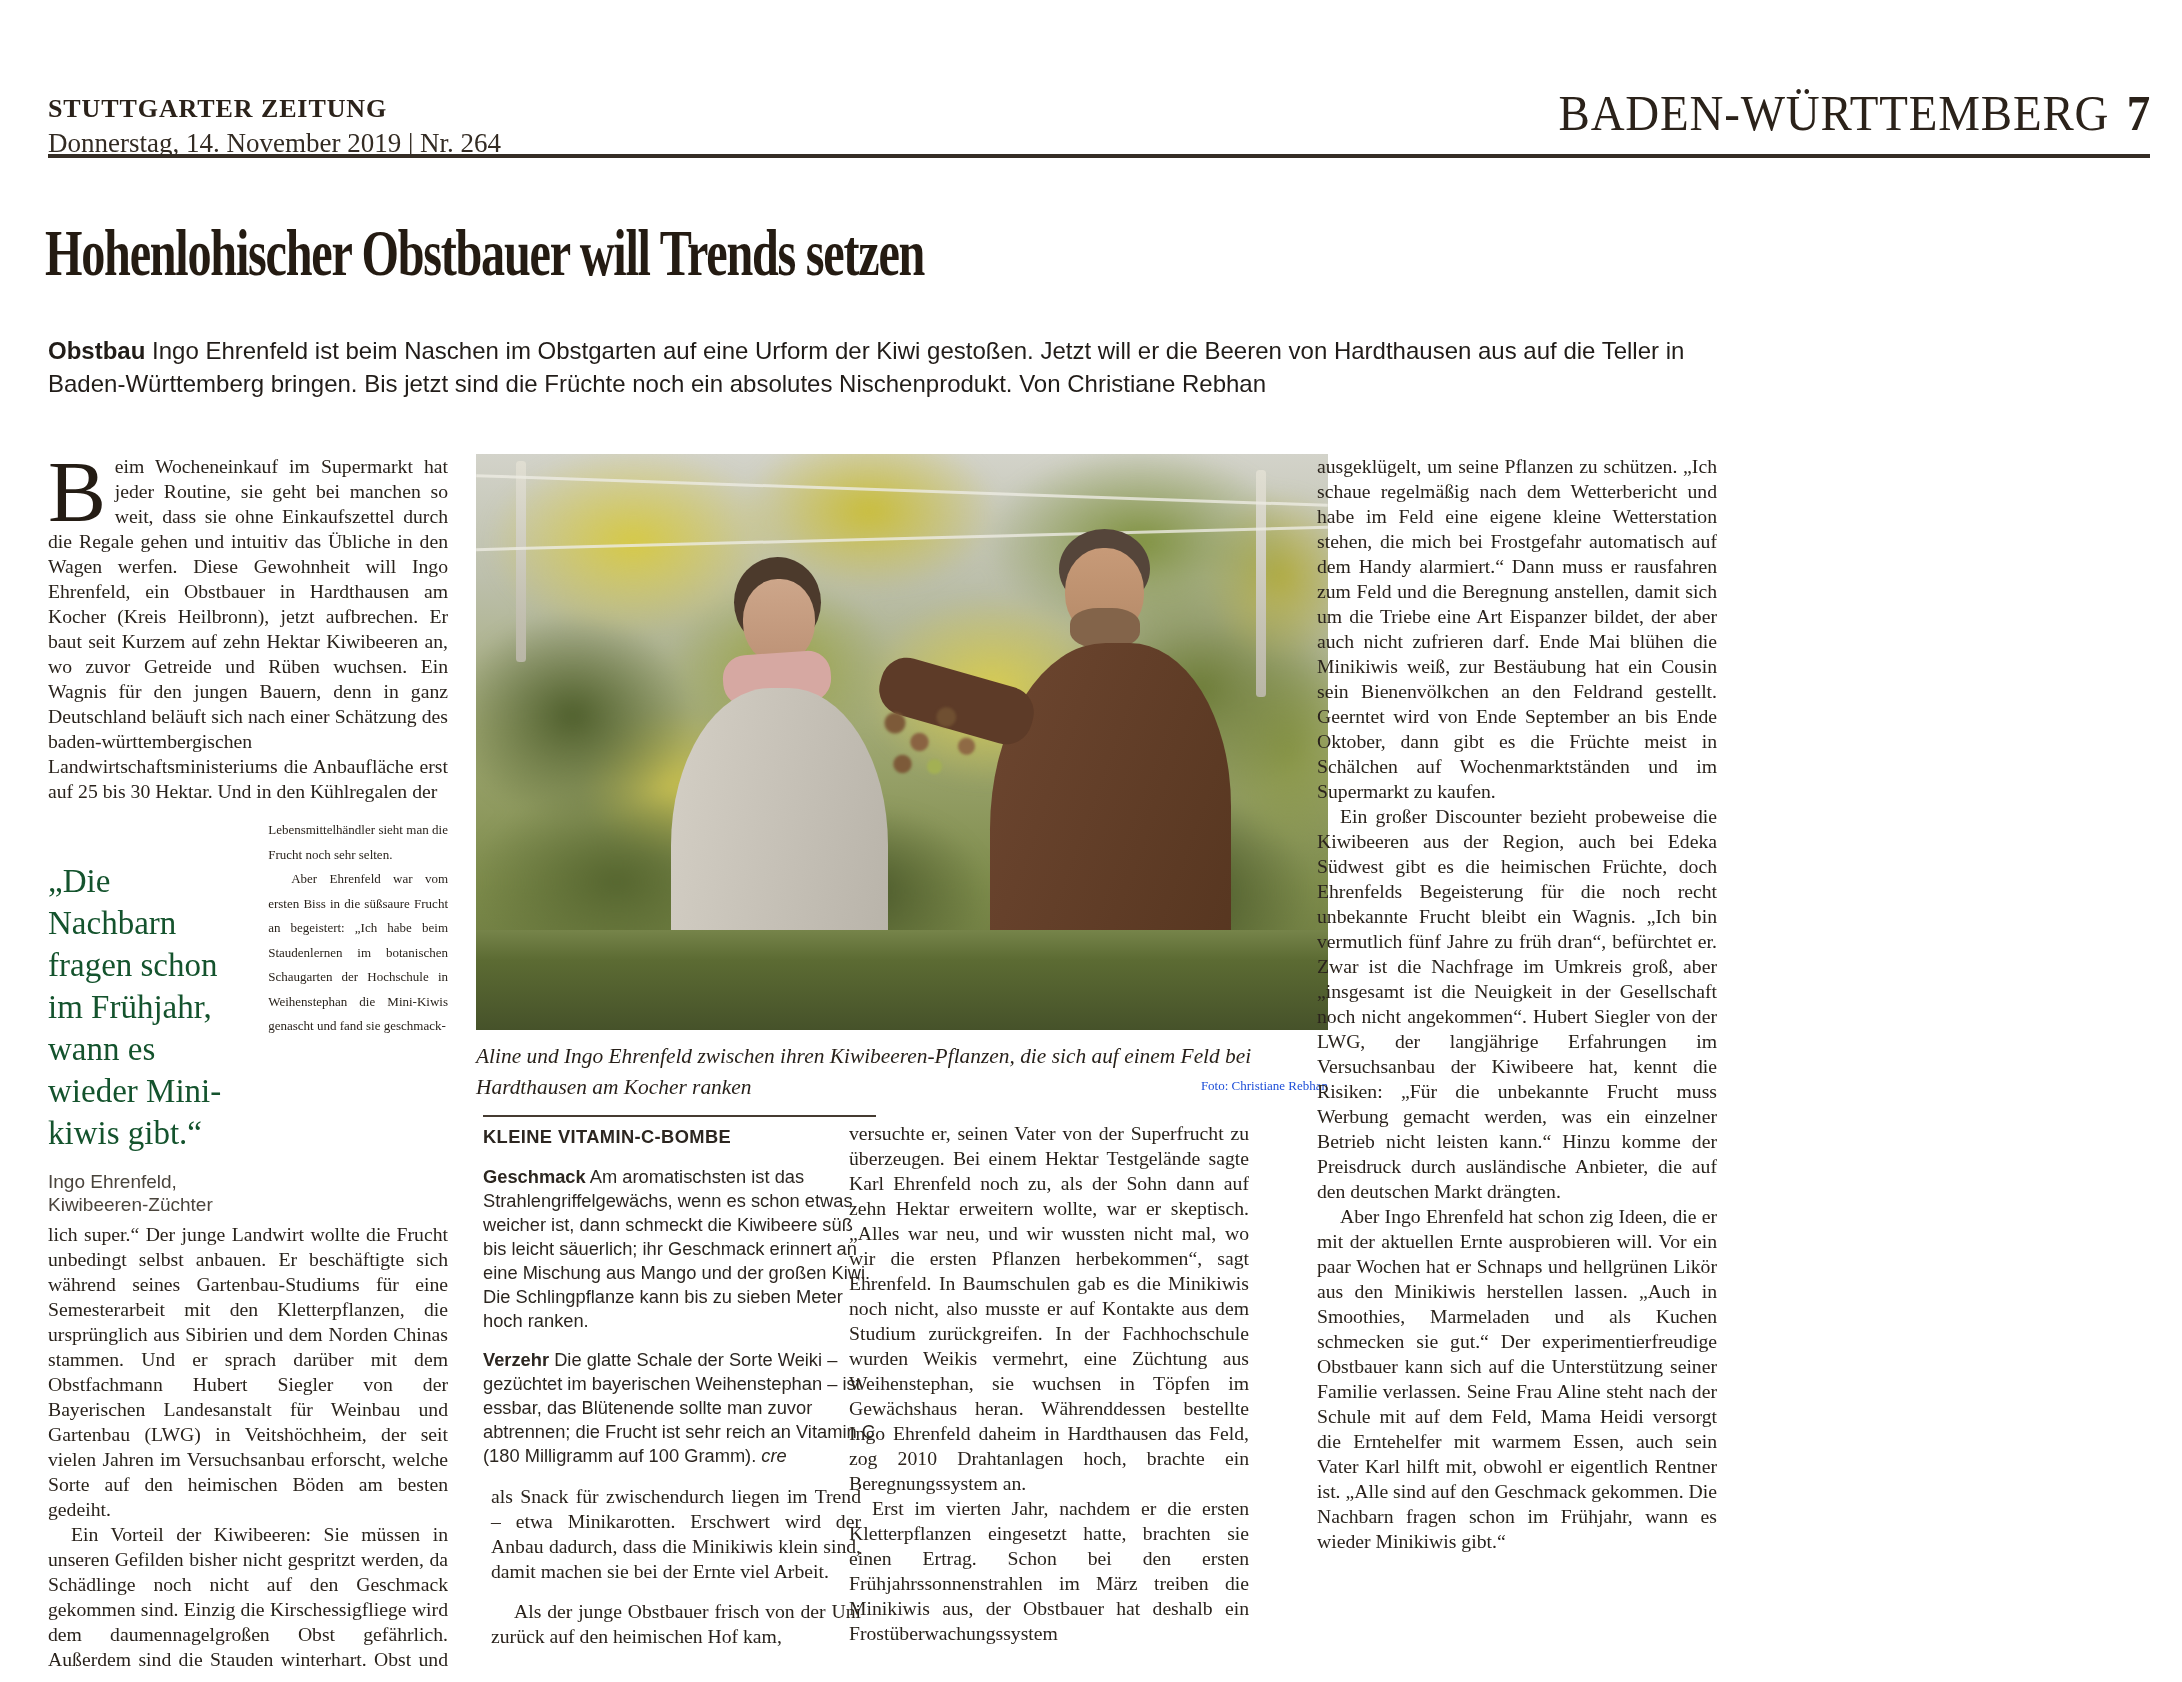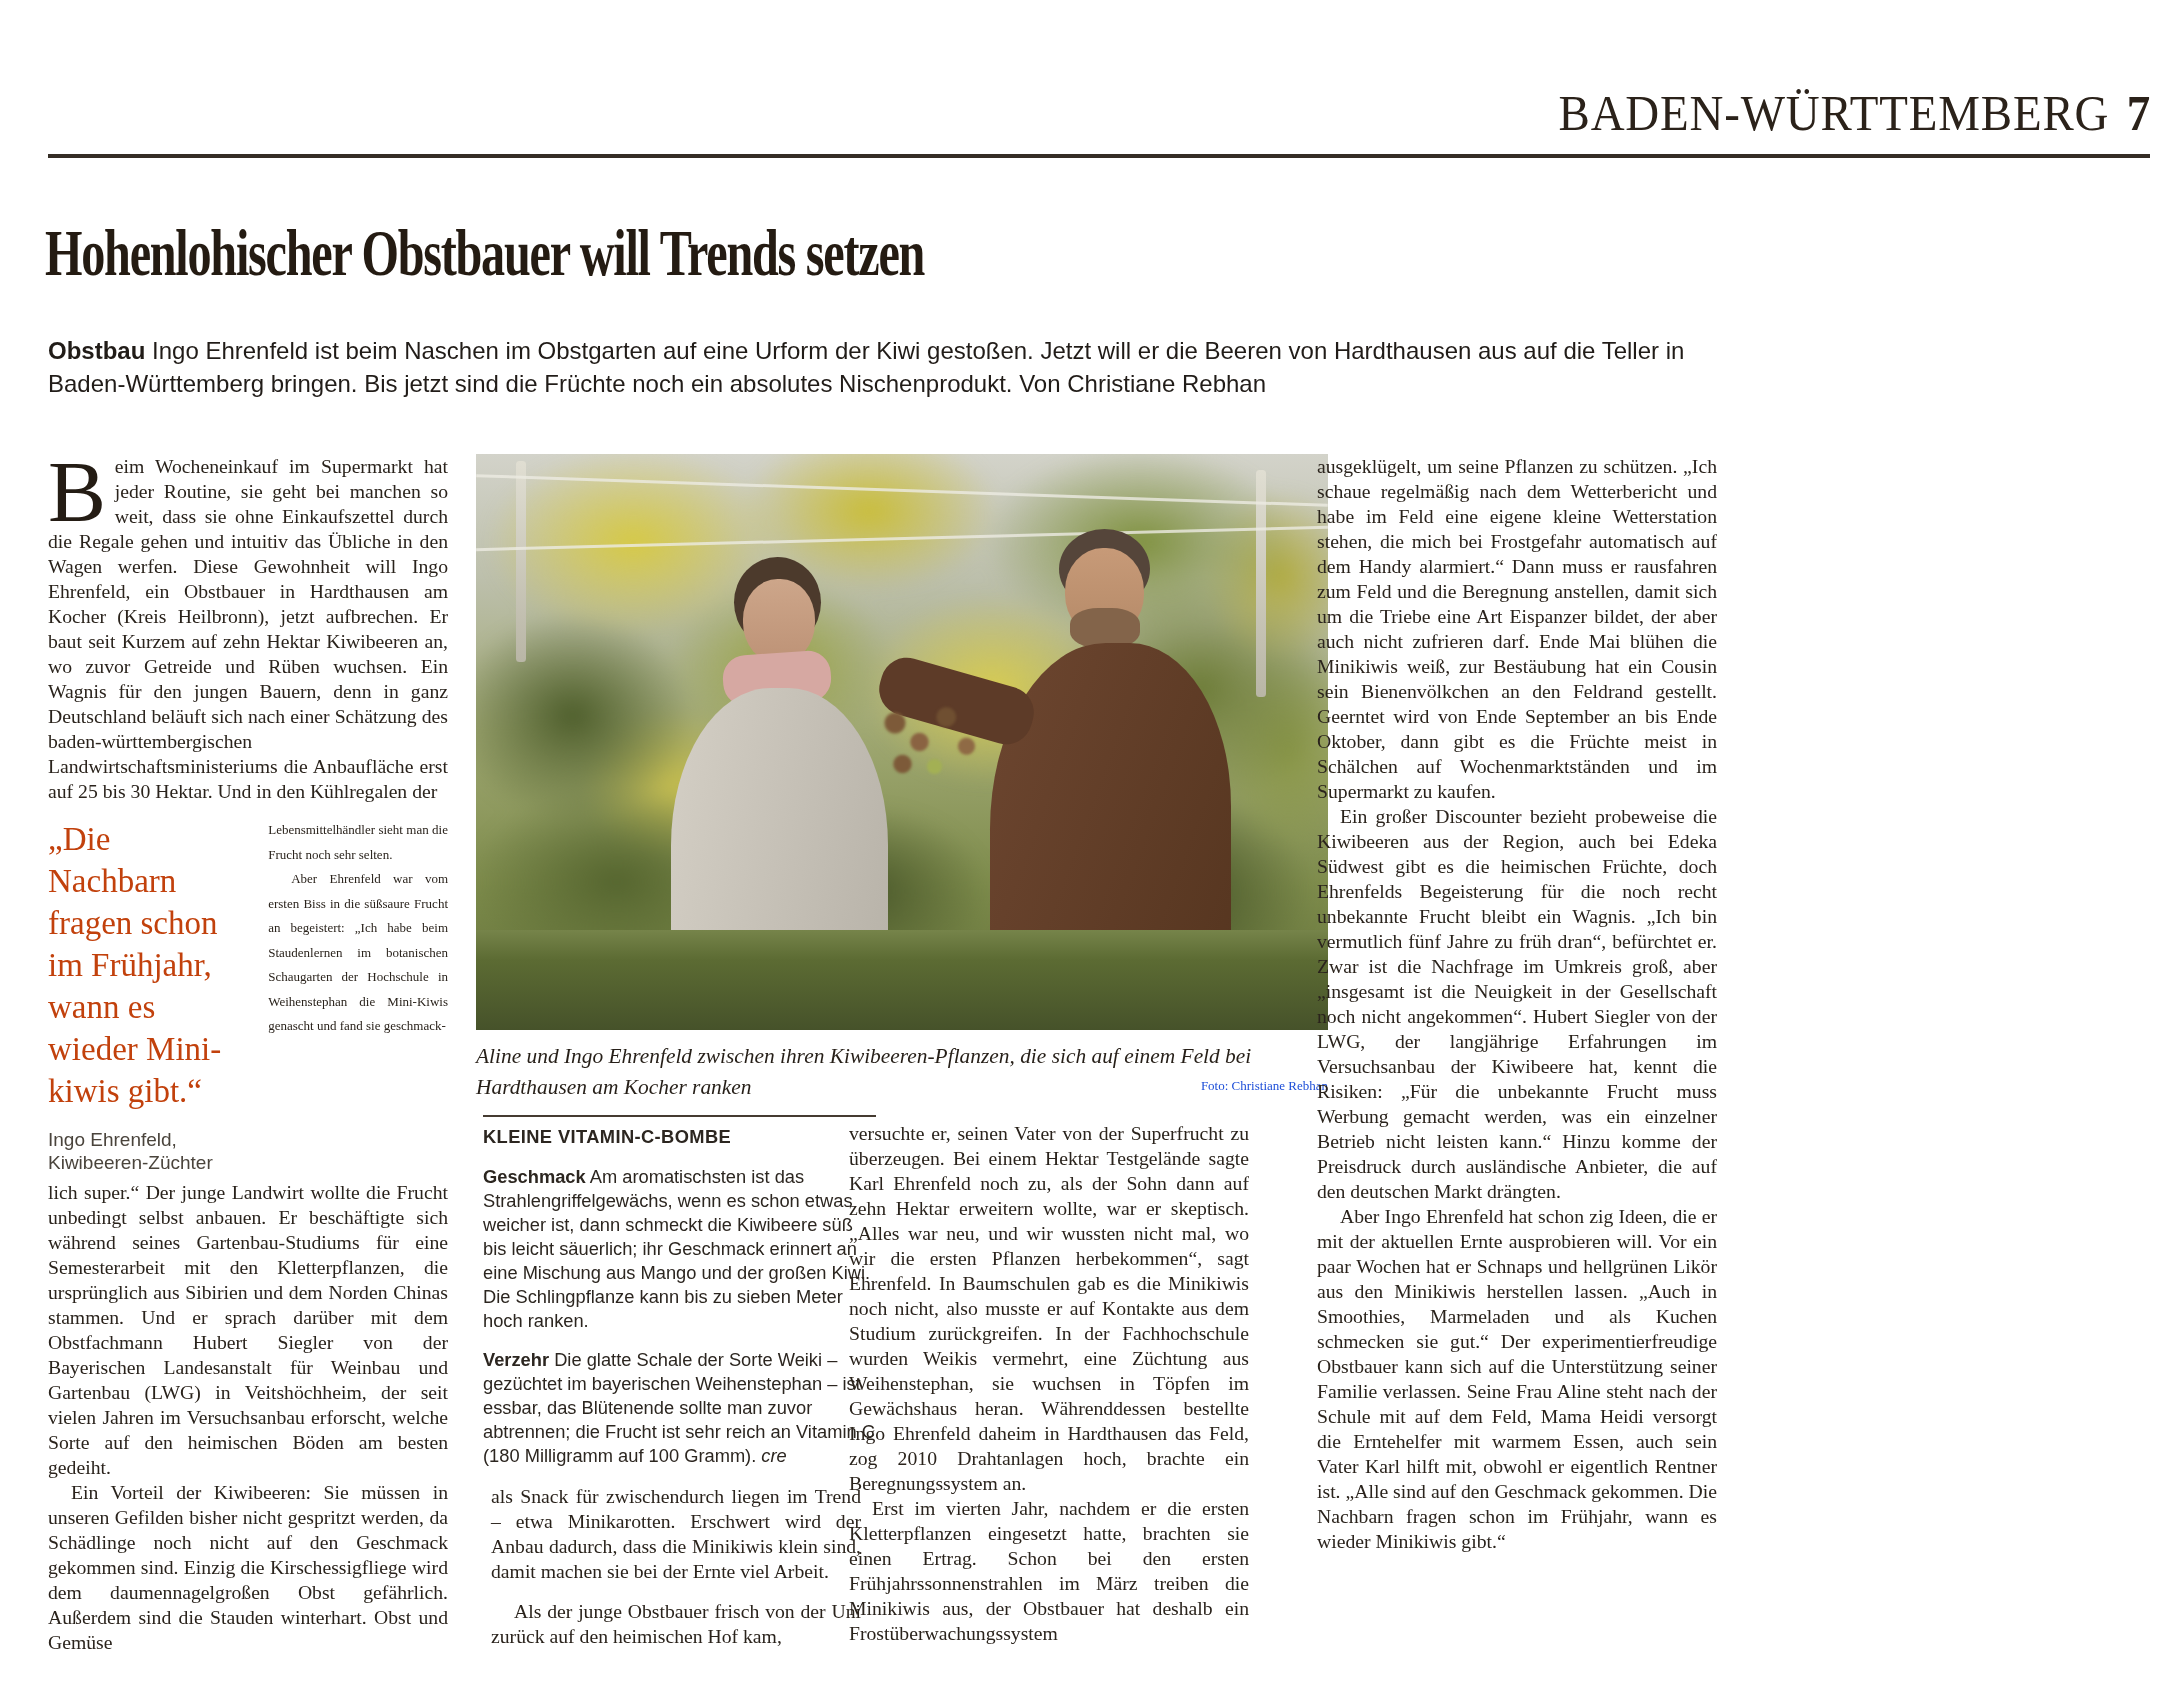--- a/index.html
+++ b/index.html
@@ -21,21 +21,21 @@
   .kicker b{font-weight:bold;}
   .kicker .byline{}
   
   .col{position:absolute;width:400px;overflow:hidden;font-size:19.7px;line-height:25px;
        text-align:justify;hyphens:auto;}
   .col p{margin:0;}
   .col .indent{text-indent:23px;}
   .dropcap{float:left;font-size:87px;line-height:72px;height:73px;padding:1.7px 8.7px 0 0;color:#241c14;}
   .quote-row{display:flex;gap:12.2px;margin-top:14px;margin-bottom:5.2px;}
   .pullquote{flex:0 0 208px;}
-  .pq-text{font-size:33px;line-height:42px;color:#c2410c;white-space:pre-line;text-align:left;}
+  .pq-text{font-size:33px;line-height:42px;color:#14532d;white-space:pre-line;text-align:left;margin-top:42px;}
   .pq-attr{margin-top:15.7px;font-family:"Liberation Sans",sans-serif;font-size:19px;line-height:23.6px;
         color:#4a443c;text-align:left;}
   .beside{flex:1;font-size:13px;line-height:24.5px;}
   .beside p{margin:0;}
   
   .photo{position:absolute;left:476px;top:454px;width:852px;height:576px;overflow:hidden;background:#9aa36d;}
   .ph-sky{position:absolute;inset:0;background:linear-gradient(180deg,#d3d3ca 0%,#bcbfab 22%,#a0a873 48%,#7e8c4c 75%,#5d6c35 100%);}
   .ph-foliage{position:absolute;inset:-26px;filter:blur(7.9px);background-image:
      radial-gradient(closest-side,#d6c945,rgba(214,201,69,0)) ,
      radial-gradient(closest-side,#c9bd3a,rgba(201,189,58,0)),
@@ -84,20 +84,24 @@
   .infobox .sig{font-style:italic;}
   .col2tail{font-size:19.7px;line-height:25px;text-align:justify;hyphens:auto;}
   .col2tail p{margin:15px;}
   .col2tail .indent{text-indent:23px;}
 </style>
 </head>
 <body>
 
 <div class="page">
 
+  <div class="masthead-left">
+    <div class="paper-name">STUTTGARTER ZEITUNG</div>
+    <div class="date-line">Donnerstag, 14. November 2019 | Nr. 264</div>
+  </div>
   <div class="masthead-right"><span>BADEN-WÜRTTEMBERG</span><span class="pagenum">7</span></div>
   <div class="head-rule"></div>
 
   <div class="headline">Hohenlohischer Obstbauer will Trends setzen</div>
   <div class="kicker"><b>Obstbau</b><span> Ingo Ehrenfeld ist beim Naschen im Obstgarten auf eine Urform der Kiwi gestoßen. Jetzt will er die Beeren von Hardthausen aus auf die Teller in Baden-Württemberg bringen. Bis jetzt sind die Früchte noch ein absolutes Nischenprodukt. </span><span class="byline">Von Christiane Rebhan</span></div>
 
   <div class="col" style="left:48px;top:454px;height:1216px;">
     <p class="body-p"><span class="dropcap">B</span><span>eim Wocheneinkauf im Supermarkt hat jeder Routine, sie geht bei manchen so weit, dass sie ohne Einkaufszettel durch die Regale gehen und intuitiv das Übliche in den Wagen werfen. Diese Gewohnheit will Ingo Ehrenfeld, ein Obstbauer in Hardthausen am Kocher (Kreis Heilbronn), jetzt aufbrechen. Er baut seit Kurzem auf zehn Hektar Kiwibeeren an, wo zuvor Getreide und Rüben wuchsen. Ein Wagnis für den jungen Bauern, denn in ganz Deutschland beläuft sich nach einer Schätzung des baden-württembergischen Landwirtschaftsministeriums die Anbaufläche erst auf 25 bis 30 Hektar. Und in den Kühlregalen der</span></p>
     <div class="quote-row">
       <div class="pullquote">

